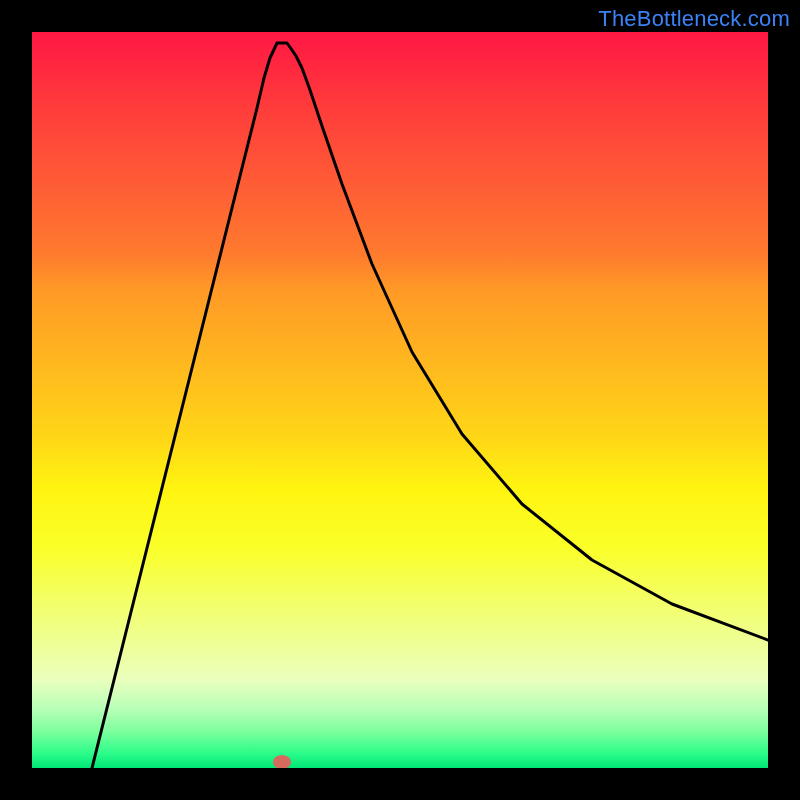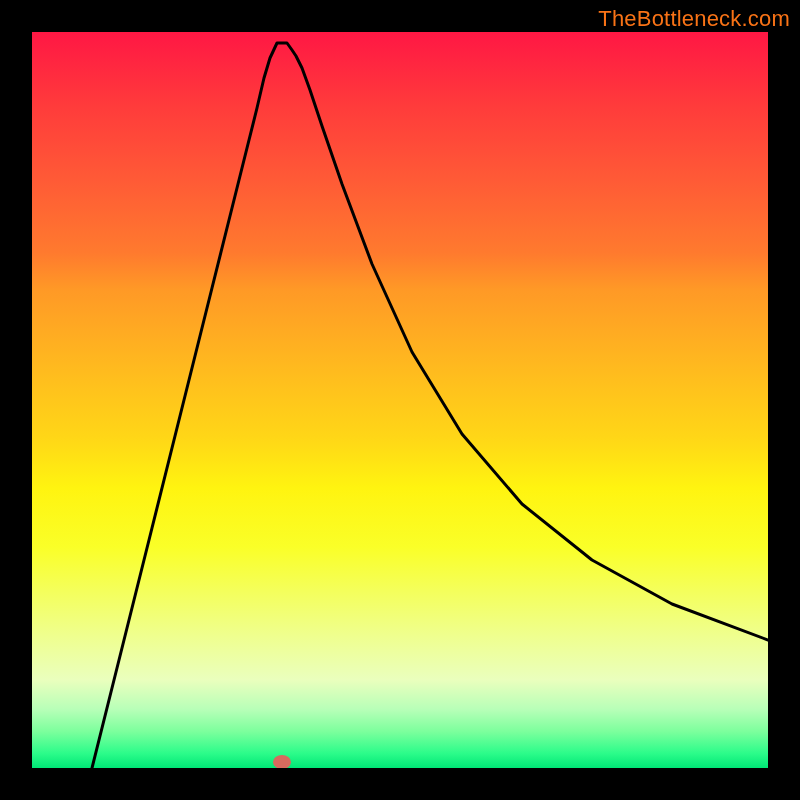--- a/index.html
+++ b/index.html
@@ -61,21 +61,21 @@
     width: 18px;
     height: 14px;
     border-radius: 50%;
     background: #d66a5e;
     transform: translate(-50%, -50%);
   }
   .watermark {
     position: absolute;
     top: 6px;
     right: 10px;
-    color: #f97316;
+    color: #3b82f6;
     font-size: 22px;
     font-weight: 400;
     letter-spacing: 0.2px;
     user-select: none;
   }
 </style>
 </head>
 <body>
 
 <div class="frame">

